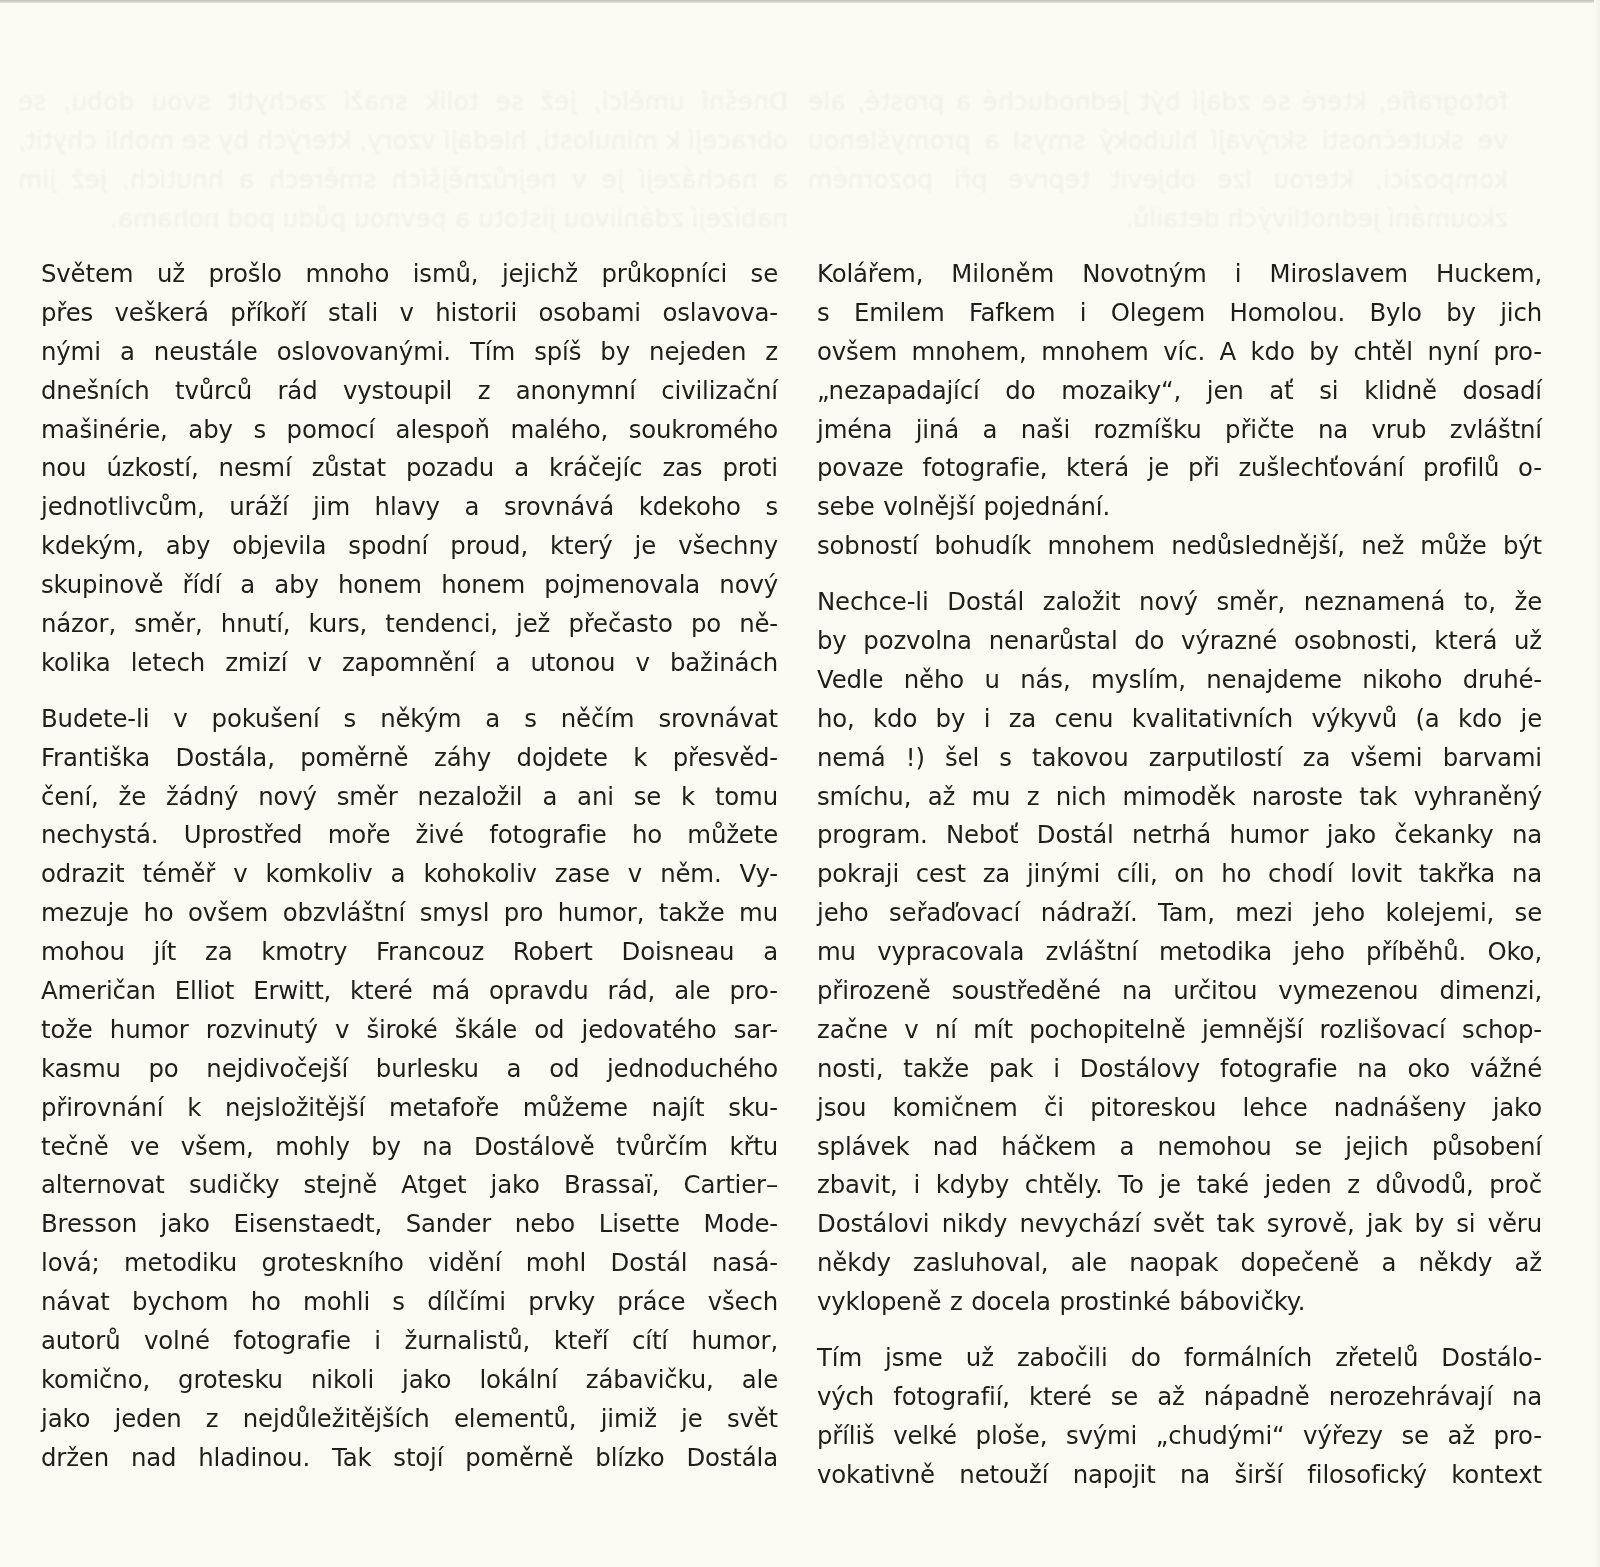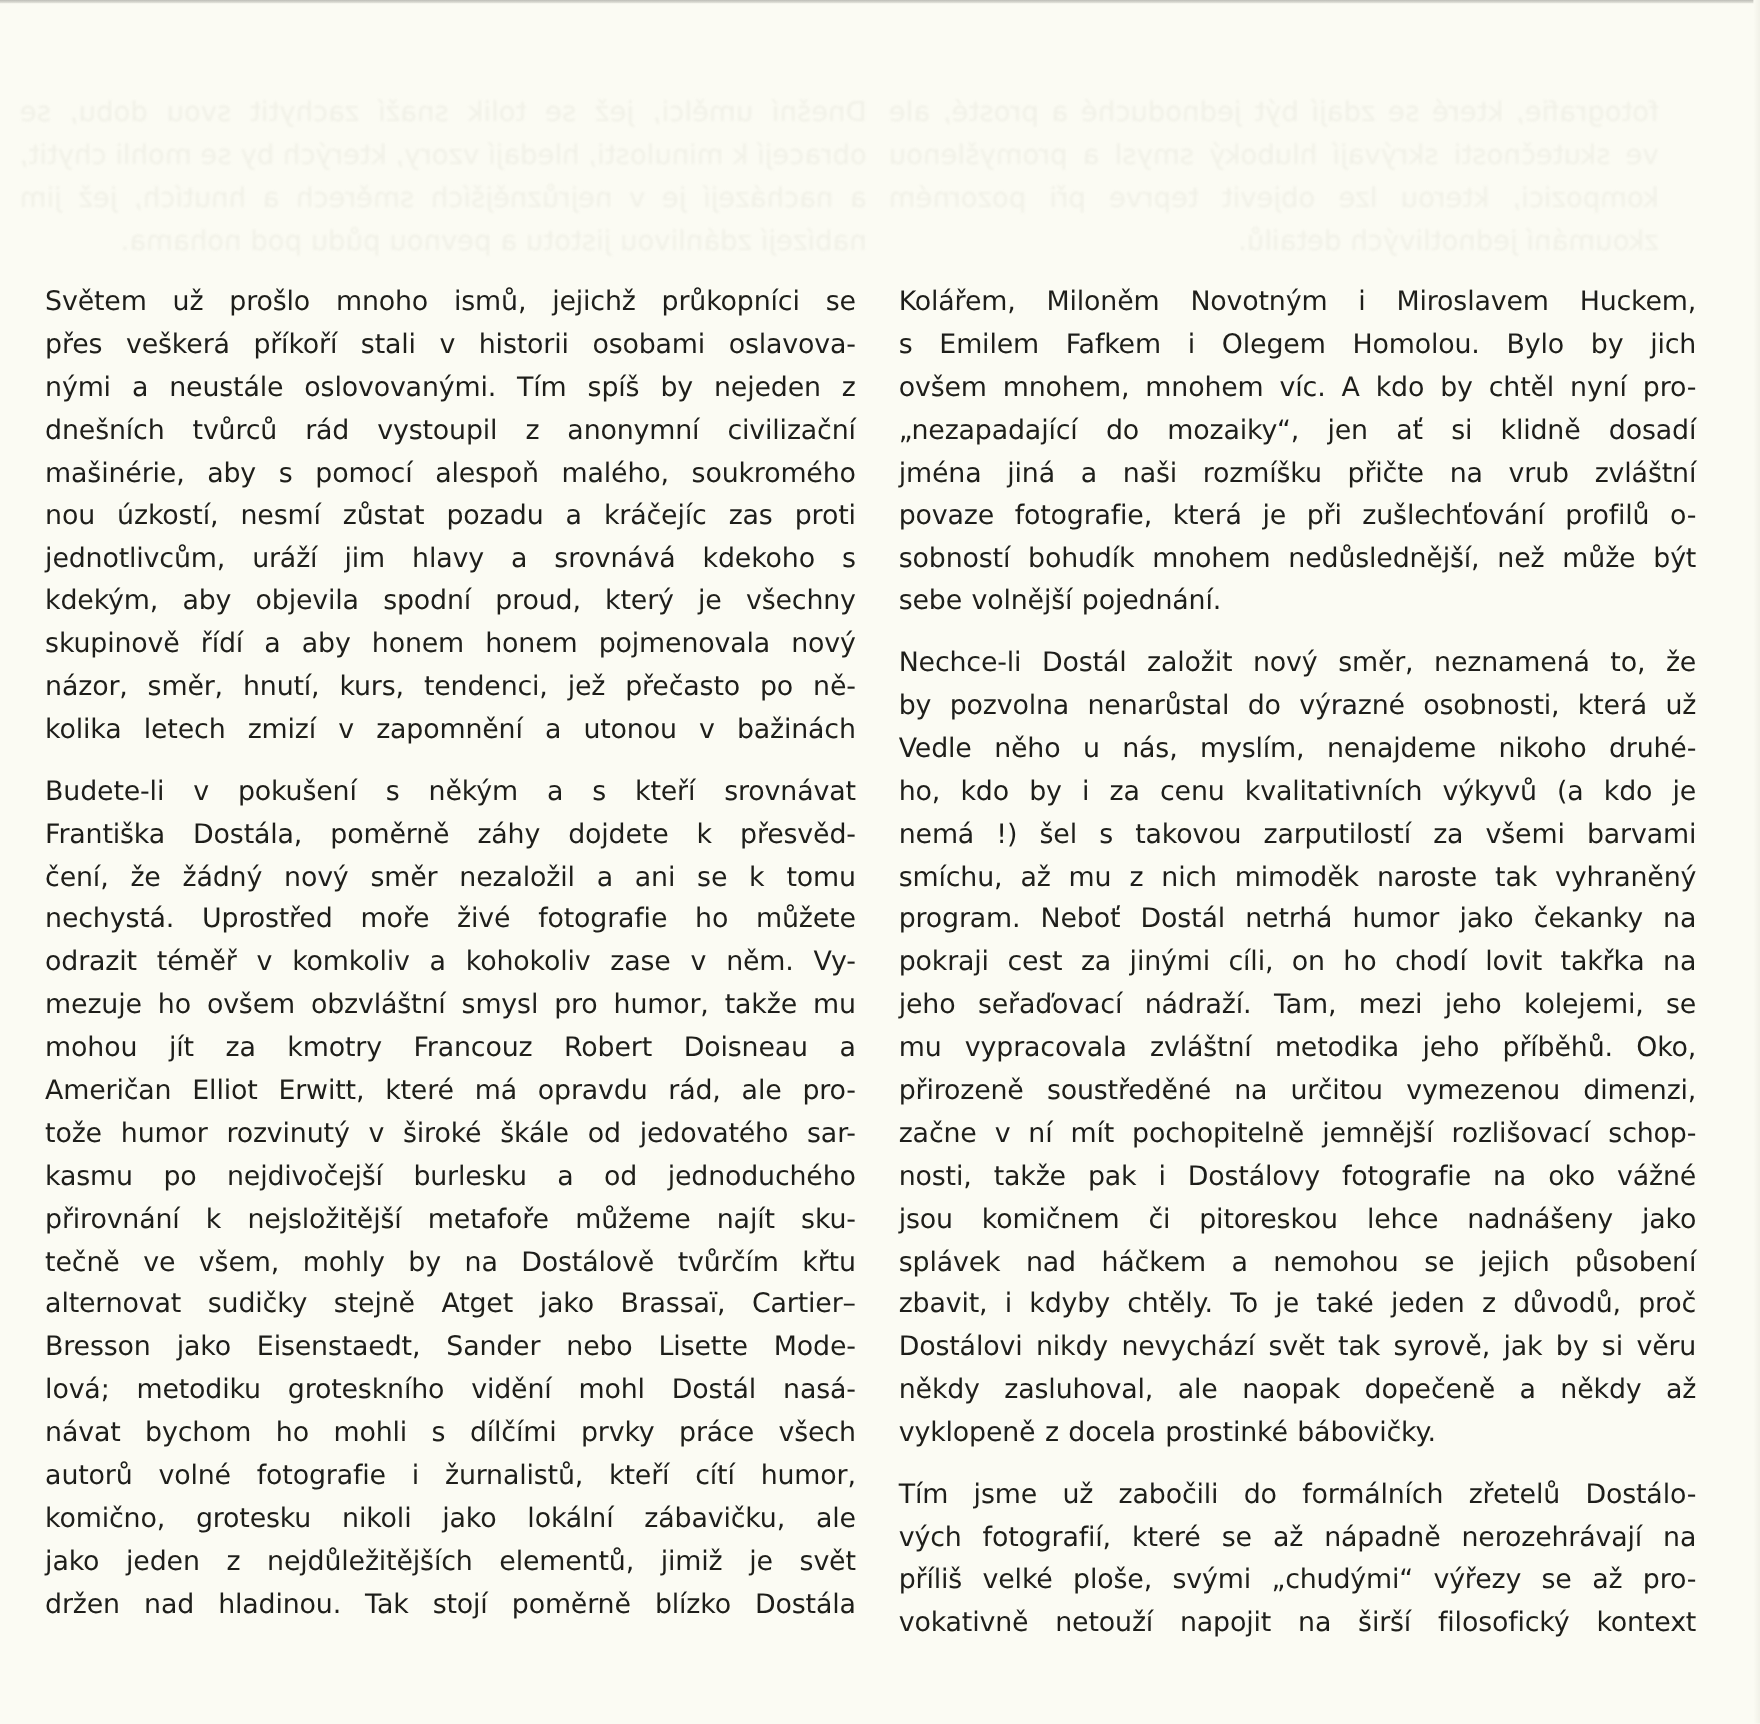--- a/index.html
+++ b/index.html
@@ -92,21 +92,21 @@
       <span class="line">mašinérie, aby s pomocí alespoň malého, soukromého</span>
       <span class="line">nou úzkostí, nesmí zůstat pozadu a kráčejíc zas proti</span>
       <span class="line">jednotlivcům, uráží jim hlavy a srovnává kdekoho s</span>
       <span class="line">kdekým, aby objevila spodní proud, který je všechny</span>
       <span class="line">skupinově řídí a aby honem honem pojmenovala nový</span>
       <span class="line">názor, směr, hnutí, kurs, tendenci, jež přečasto po ně-</span>
       <span class="line">kolika letech zmizí v zapomnění a utonou v bažinách</span>
     </div>
     <span class="para-gap"></span>
     <div>
-      <span class="line">Budete-li v pokušení s někým a s kteří srovnávat</span>
+      <span class="line">Budete-li v pokušení s někým a s něčím srovnávat</span>
       <span class="line">Františka Dostála, poměrně záhy dojdete k přesvěd-</span>
       <span class="line">čení, že žádný nový směr nezaložil a ani se k tomu</span>
       <span class="line">nechystá. Uprostřed moře živé fotografie ho můžete</span>
       <span class="line">odrazit téměř v komkoliv a kohokoliv zase v něm. Vy-</span>
       <span class="line">mezuje ho ovšem obzvláštní smysl pro humor, takže mu</span>
       <span class="line">mohou jít za kmotry Francouz Robert Doisneau a</span>
       <span class="line">Američan Elliot Erwitt, které má opravdu rád, ale pro-</span>
       <span class="line">tože humor rozvinutý v široké škále od jedovatého sar-</span>
       <span class="line">kasmu po nejdivočejší burlesku a od jednoduchého</span>
       <span class="line">přirovnání k nejsložitější metafoře můžeme najít sku-</span>
@@ -122,22 +122,22 @@
     </div>
   </div>
 <div class="column right" id="col-right">
     <div>
       <span class="line">Kolářem, Miloněm Novotným i Miroslavem Huckem,</span>
       <span class="line">s Emilem Fafkem i Olegem Homolou. Bylo by jich</span>
       <span class="line">ovšem mnohem, mnohem víc. A kdo by chtěl nyní pro-</span>
       <span class="line">„nezapadající do mozaiky“, jen ať si klidně dosadí</span>
       <span class="line">jména jiná a naši rozmíšku přičte na vrub zvláštní</span>
       <span class="line">povaze fotografie, která je při zušlechťování profilů o-</span>
+      <span class="line last">sebe volnější pojednání.</span>
       <span class="line">sobností bohudík mnohem nedůslednější, než může být</span>
-      <span class="line last">sebe volnější pojednání.</span>
     </div>
     <span class="para-gap"></span>
     <div>
       <span class="line">Nechce-li Dostál založit nový směr, neznamená to, že</span>
       <span class="line">by pozvolna nenarůstal do výrazné osobnosti, která už</span>
       <span class="line">Vedle něho u nás, myslím, nenajdeme nikoho druhé-</span>
       <span class="line">ho, kdo by i za cenu kvalitativních výkyvů (a kdo je</span>
       <span class="line">nemá !) šel s takovou zarputilostí za všemi barvami</span>
       <span class="line">smíchu, až mu z nich mimoděk naroste tak vyhraněný</span>
       <span class="line">program. Neboť Dostál netrhá humor jako čekanky na</span>

